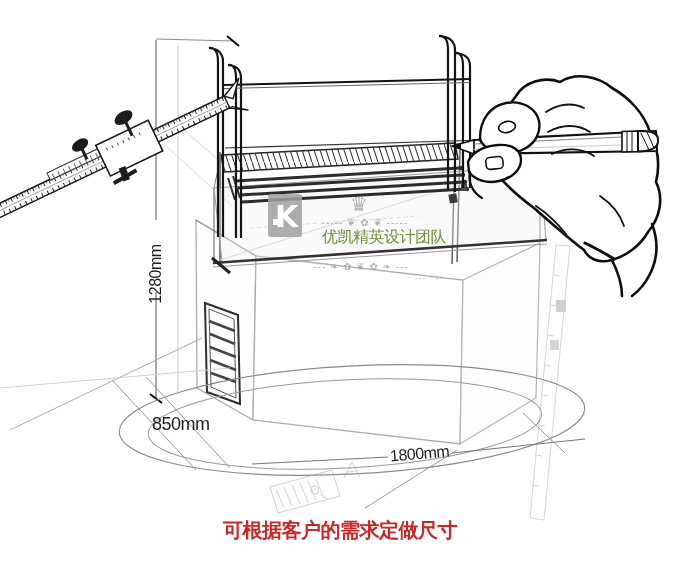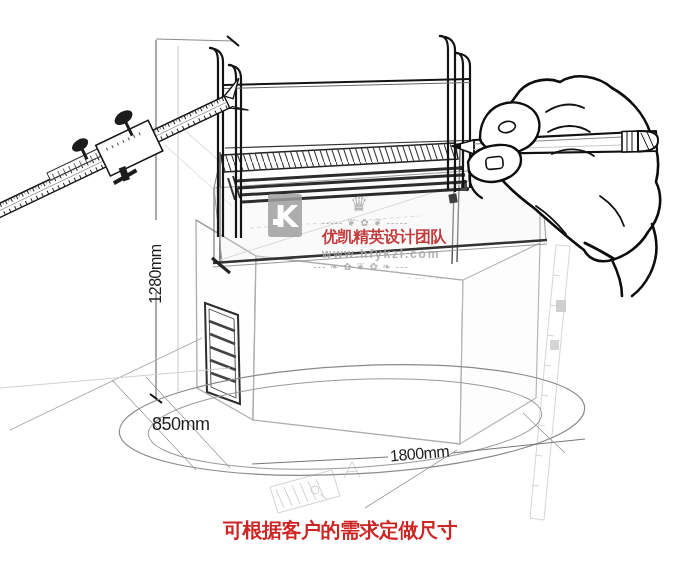--- a/index.html
+++ b/index.html
@@ -15,21 +15,21 @@
   #dim-width{left:390px;top:445px;font-size:16px;transform:rotate(-5deg);}
   .watermark{
     left:268px;top:194px;width:210px;height:100px;color:#a6a6a6;opacity:.85;
   }
   .watermark *{position:absolute;white-space:nowrap;}
   .wm-crown{left:82px;top:0px;font-size:20px;line-height:20px;}
   .wm-flourish{font-size:10px;letter-spacing:1px;width:170px;text-align:center;}
   .wm-f1{left:12px;top:23px;}
   .wm-f2{left:8px;top:67px;}
   .wm-logo{left:18px;top:29px;width:34px;height:43px;}
-  .wm-brand{left:54px;top:33px;font-size:16px;font-weight:bold;letter-spacing:-0.5px;color:#b91c1c;}
+  .wm-brand{left:54px;top:33px;font-size:16px;font-weight:normal;letter-spacing:-0.5px;color:#4d7c0f;}
   .wm-url{left:54px;top:53px;font-size:12px;font-weight:bold;letter-spacing:1.8px;}
   .wm-tiny{left:140px;top:79px;font-size:8px;letter-spacing:1px;}
   .caption{
     left:0;right:0;top:517px;text-align:center;
     font-size:20px;font-weight:600;letter-spacing:-0.5px;color:#cd2524;
   }
 </style>
 </head>
 <body>
 
@@ -221,20 +221,19 @@
 
   <div class="overlay watermark" style="color: rgb(166, 166, 166);">
     <div class="wm-crown">♛</div>
     <div class="wm-flourish wm-f1">-----  ❦ ✿ ❦  -----</div>
     <svg class="wm-logo" viewBox="0 0 34 43">
       <rect x="0" y="0" width="34" height="43" rx="3" fill="#a0a0a0"></rect>
       <text x="7" y="33" font-family="DejaVu Sans, sans-serif" font-size="30" font-weight="bold" fill="#ffffff">K</text>
       <rect x="5" y="25" width="6" height="6" fill="#ffffff"></rect>
     </svg>
     <div class="wm-brand">优凯精英设计团队</div>
-    <div class="wm-url">www.hfykzl.com</div>
     <div class="wm-flourish wm-f2">---  ❧ ✿ ❦ ✿ ❧  ---</div>
     <div class="wm-tiny">· ‐‐‐ · ‐‐</div>
   </div>
 
   <div class="overlay caption" style="color: rgb(205, 37, 36);">可根据客户的需求定做尺寸</div>
 
 </div>
 
 </body></html>

